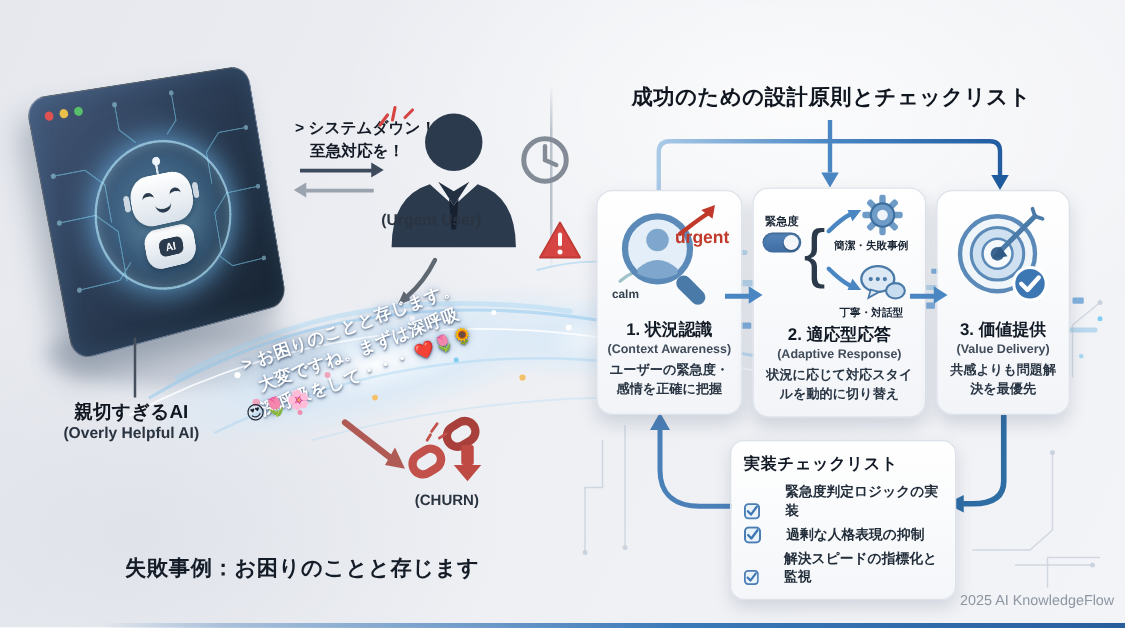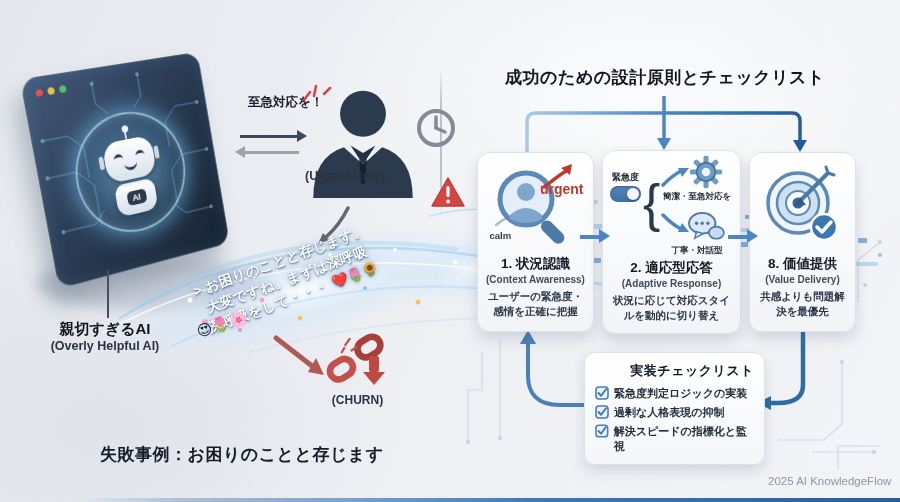--- a/index.html
+++ b/index.html
@@ -137,22 +137,22 @@
   #flow-arrow-1{left:580px;top:235px;width:20px;}
   #flow-arrow-2{left:728px;top:235px;width:20px;}
 
   
   #checklist{
     left:584px;top:352px;width:181px;z-index:2;padding:9px 10px 10px;box-sizing:border-box;
     background:linear-gradient(180deg,#ffffff,#f4f6f9);
     border:1px solid #dde2e9;border-radius:11px;
     box-shadow:0 6px 13px rgba(60,80,110,.17);
   }
-  #checklist .cl-title{text-align:right;font-size:13px;font-weight:bold;color:#121a26;margin-bottom:6px;letter-spacing:.5px;}
-  .cl-row{display:flex;align-items:flex-start;gap:5px;margin-top:4px;}
+  #checklist .cl-title{text-align:left;font-size:13px;font-weight:bold;color:#121a26;margin-bottom:6px;letter-spacing:.5px;}
+  .cl-row{display:flex;align-items:flex-end;gap:20px;margin-top:4px;}
   .cl-row span{font-size:11px;font-weight:bold;color:#222d3a;}
 
   #feedback{left:505px;top:322px;z-index:1;}
 
   #footer-credit{left:768px;top:475px;font-size:11.5px;color:#8d96a2;z-index:2;}
   #bottom-bar{left:0;bottom:0;width:900px;height:4px;z-index:4;
     background:linear-gradient(90deg,rgba(56,116,181,0) 0%,rgba(56,116,181,0) 9%,rgba(56,116,181,.35) 20%,#3b79b8 60%,#295e9d 100%);}
 </style>
 </head>
 <body>
@@ -280,20 +280,21 @@
     </div>
   </div>
 
   <div id="screen-stem" class="abs ni"></div>
   <div id="ai-label" class="abs">
     <div class="jp">親切すぎるAI</div>
     <div class="en">(Overly Helpful AI)</div>
   </div>
 
   <div id="shout" class="abs">
+    <div>&gt; システムダウン！</div>
     <div style="padding-left:12px;">至急対応を！</div>
   </div>
 
   <svg id="sparks" class="abs ni" width="34" height="24" viewBox="0 0 34 24">
     <g stroke="#d64541" stroke-width="2.5" stroke-linecap="round">
       <line x1="4" y1="20" x2="10" y2="12"></line>
         <line x1="14" y1="16" x2="16" y2="6"></line>
         <line x1="24" y1="14" x2="30" y2="8"></line>
     </g>
   </svg>
@@ -427,21 +428,21 @@
           <rect x="1" y="17" width="9" height="6" rx="2"></rect>
             <rect x="30" y="17" width="9" height="6" rx="2"></rect>
           <rect x="17" y="1" width="6" height="9" rx="2" transform="rotate(45 20 20)"></rect>
           <rect x="17" y="30" width="6" height="9" rx="2" transform="rotate(45 20 20)"></rect>
           <rect x="1" y="17" width="9" height="6" rx="2" transform="rotate(45 20 20)"></rect>
           <rect x="30" y="17" width="9" height="6" rx="2" transform="rotate(45 20 20)"></rect>
         </g>
         <circle cx="20" cy="20" r="11" fill="#6f9cc7" stroke="#3f6f9f" stroke-width="2"></circle>
         <circle cx="20" cy="20" r="5" fill="#eef4f9"></circle>
       </svg>
-      <span class="c2-opt-label" style="left:54px;top:40px;">簡潔・至急対応を</span>
+      <span class="c2-opt-label" style="left:54px;top:40px;">簡潔・失敗事例</span>
       <svg class="c2-chat" width="38" height="32" viewBox="0 0 40 34">
         <ellipse cx="16" cy="13" rx="14" ry="11" fill="#dce9f5" stroke="#4a7aa8" stroke-width="2"></ellipse>
         <path d="M10 22 L8 29 L17 24 Z" fill="#dce9f5" stroke="#4a7aa8" stroke-width="1.5"></path>
         <circle cx="10" cy="13" r="1.8" fill="#4a7aa8"></circle>
           <circle cx="16" cy="13" r="1.8" fill="#4a7aa8"></circle>
           <circle cx="22" cy="13" r="1.8" fill="#4a7aa8"></circle>
         <ellipse cx="31" cy="23" rx="8" ry="6.5" fill="#c7dcef" stroke="#4a7aa8" stroke-width="1.8"></ellipse>
       </svg>
       <span class="c2-opt-label" style="left:54px;top:94px;">丁寧・対話型</span>
     </div>
@@ -460,21 +461,21 @@
         <line x1="40" y1="38" x2="68" y2="10" stroke="#4a7aa8" stroke-width="4" stroke-linecap="round"></line>
         <g stroke="#4a7aa8" stroke-width="3" stroke-linecap="round">
           <line x1="68" y1="10" x2="74" y2="12"></line>
             <line x1="68" y1="10" x2="66" y2="4"></line>
         </g>
         <polygon points="34,44 46,42 40,34" fill="#2f5a85"></polygon>
         <circle cx="64" cy="64" r="13" fill="#3d77b3" stroke="#ffffff" stroke-width="2.5"></circle>
         <path d="M57 64 l5 5 l9 -10" fill="none" stroke="#ffffff" stroke-width="3.5" stroke-linecap="round" stroke-linejoin="round"></path>
       </svg>
     </div>
-    <div class="card-title">8. 価値提供</div>
+    <div class="card-title">3. 価値提供</div>
     <div class="card-sub">(Value Delivery)</div>
     <div class="card-body">共感よりも問題解決を最優先</div>
   </div>
 
   <div id="flow-arrow-1" class="flow-arrow"></div>
   <div id="flow-arrow-2" class="flow-arrow"></div>
 
   <div id="checklist" class="abs">
     <div class="cl-title">実装チェックリスト</div>
     <div class="cl-row">

